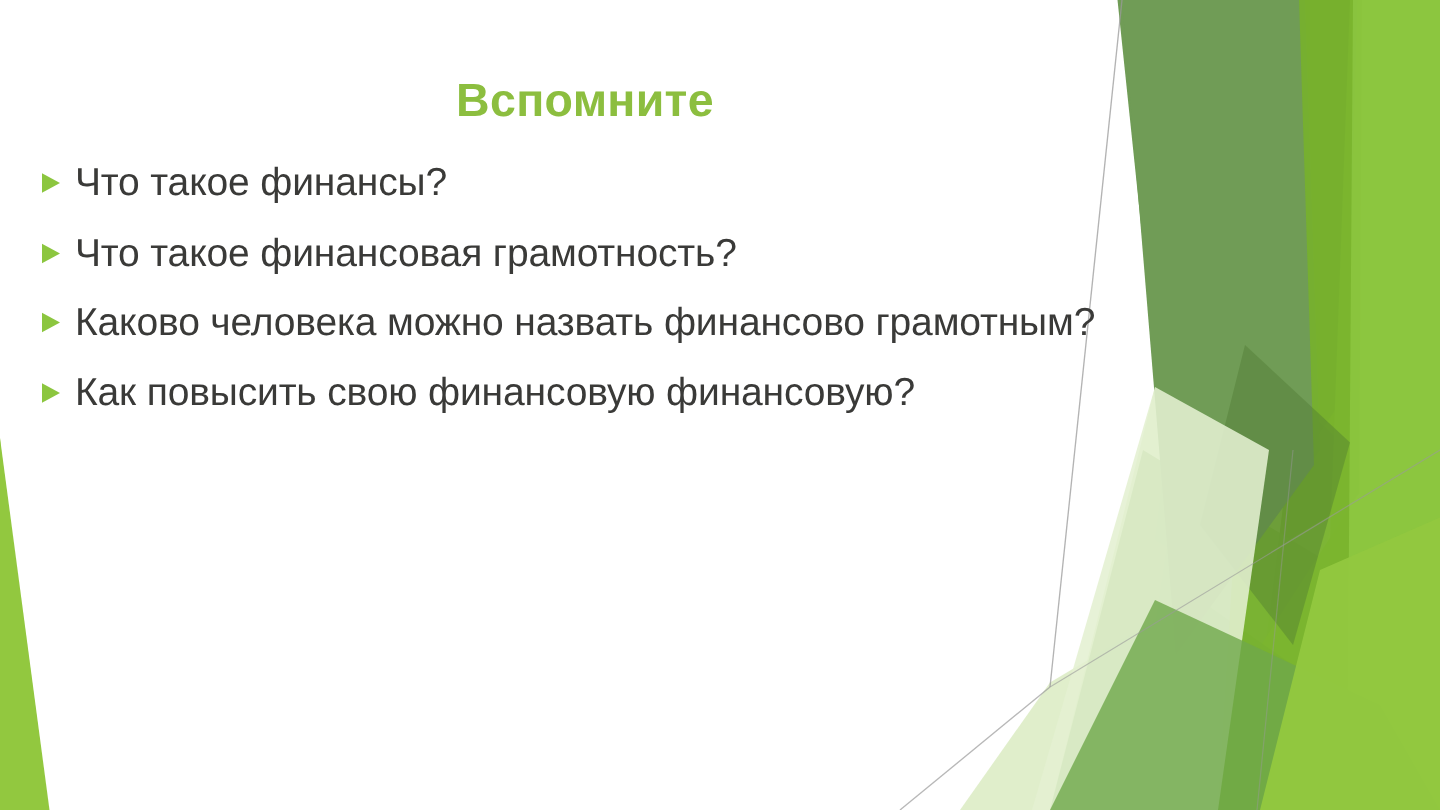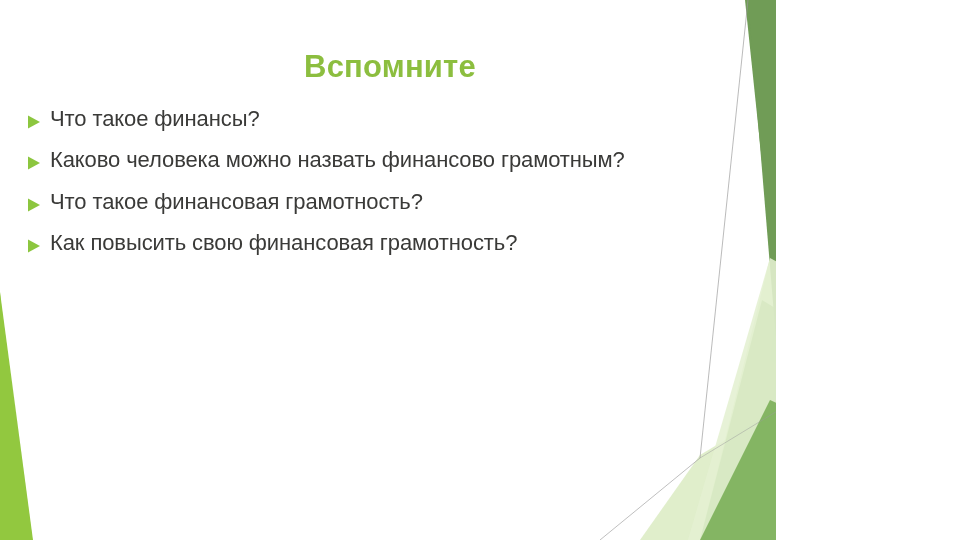--- a/index.html
+++ b/index.html
@@ -3,21 +3,21 @@
 <meta charset="utf-8">
 <title>Вспомните</title>
 <style>
   html, body {
     margin: 0;
     padding: 0;
     background: #ffffff;
   }
   #slide {
     position: relative;
-    width: 776px;
+    width: 960px;
     height: 540px;
     background: #ffffff;
     overflow: hidden;
     font-family: "Liberation Sans", "DejaVu Sans", sans-serif;
   }
 
   
   #facet-art {
     position: absolute;
     top: 0;
@@ -58,21 +58,21 @@
   .bullet-marker {
     flex: 0 0 auto;
     width: 16px;
     height: 16px;
     margin-top: 10px;
     margin-right: 8px;
   }
   .bullet-marker svg { display: block; }
   .bullet-text {
     flex: 1 1 auto;
-    font-size: 22px;
+    font-size: 26px;
     line-height: 1.33;
     color: #3a3a38;
     letter-spacing: -0.1px;
   }
 </style>
 </head>
 <body>
 
 <div id="slide">
 
@@ -122,36 +122,36 @@
       </span>
       <span class="bullet-text">Что такое финансы?</span>
     </div>
 
     <div class="bullet">
       <span class="bullet-marker">
         <svg width="16" height="16" viewBox="0 0 16 16">
             <polygon points="2,1.5 14,8 2,14.5" fill="#8CC63F"></polygon>
           </svg>
       </span>
-      <span class="bullet-text">Каково человека можно назвать финансово грамотным?</span>
+      <span class="bullet-text">Что такое финансовая грамотность?</span>
     </div>
 
     <div class="bullet">
       <span class="bullet-marker">
         <svg width="16" height="16" viewBox="0 0 16 16">
             <polygon points="2,1.5 14,8 2,14.5" fill="#8CC63F"></polygon>
           </svg>
       </span>
-      <span class="bullet-text">Что такое финансовая грамотность?</span>
+      <span class="bullet-text">Каково человека можно назвать финансово грамотным?</span>
     </div>
 
 
     <div class="bullet">
       <span class="bullet-marker">
         <svg width="16" height="16" viewBox="0 0 16 16">
             <polygon points="2,1.5 14,8 2,14.5" fill="#8CC63F"></polygon>
           </svg>
       </span>
-      <span class="bullet-text">Как повысить свою финансовая грамотность?</span>
+      <span class="bullet-text">Как повысить свою финансовую финансовую?</span>
     </div>
 
   </div>
 </div>
 
 </body></html>

